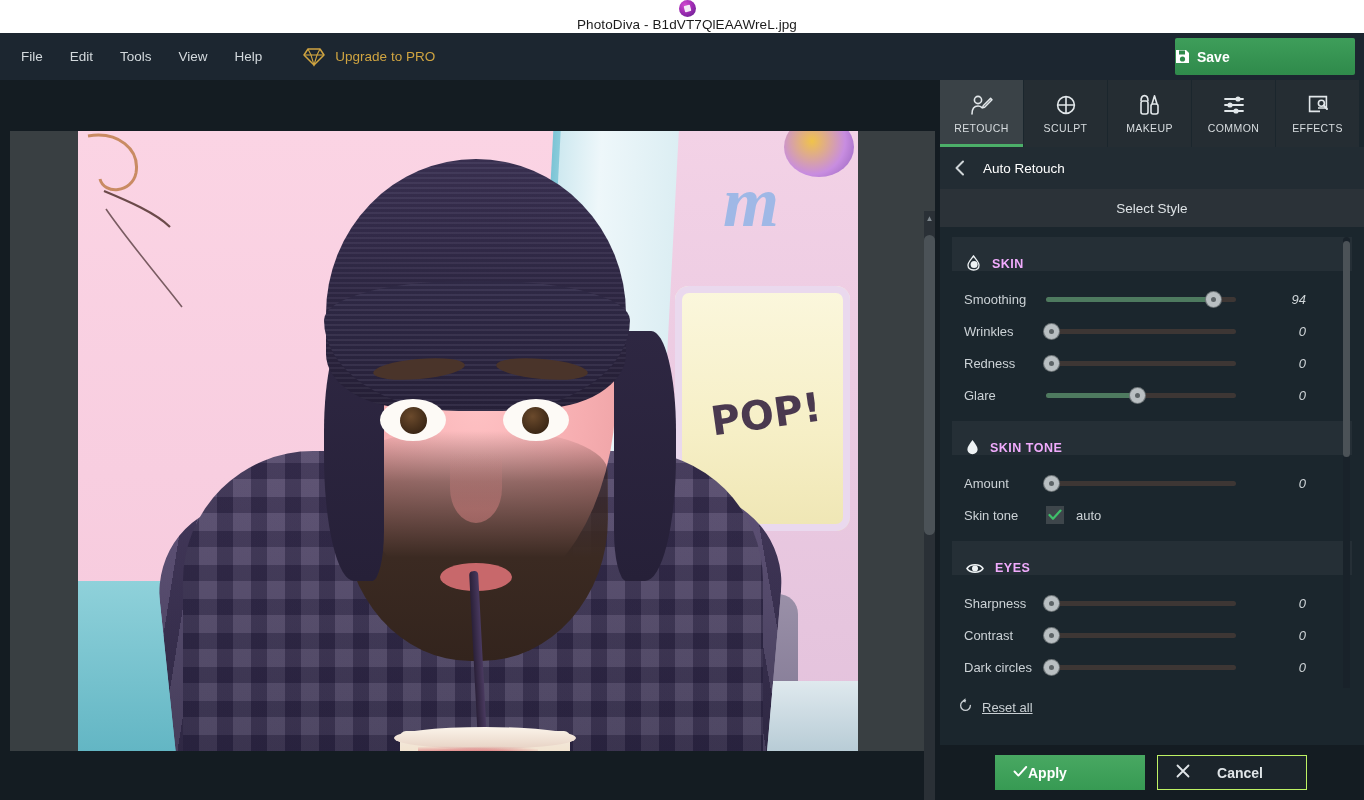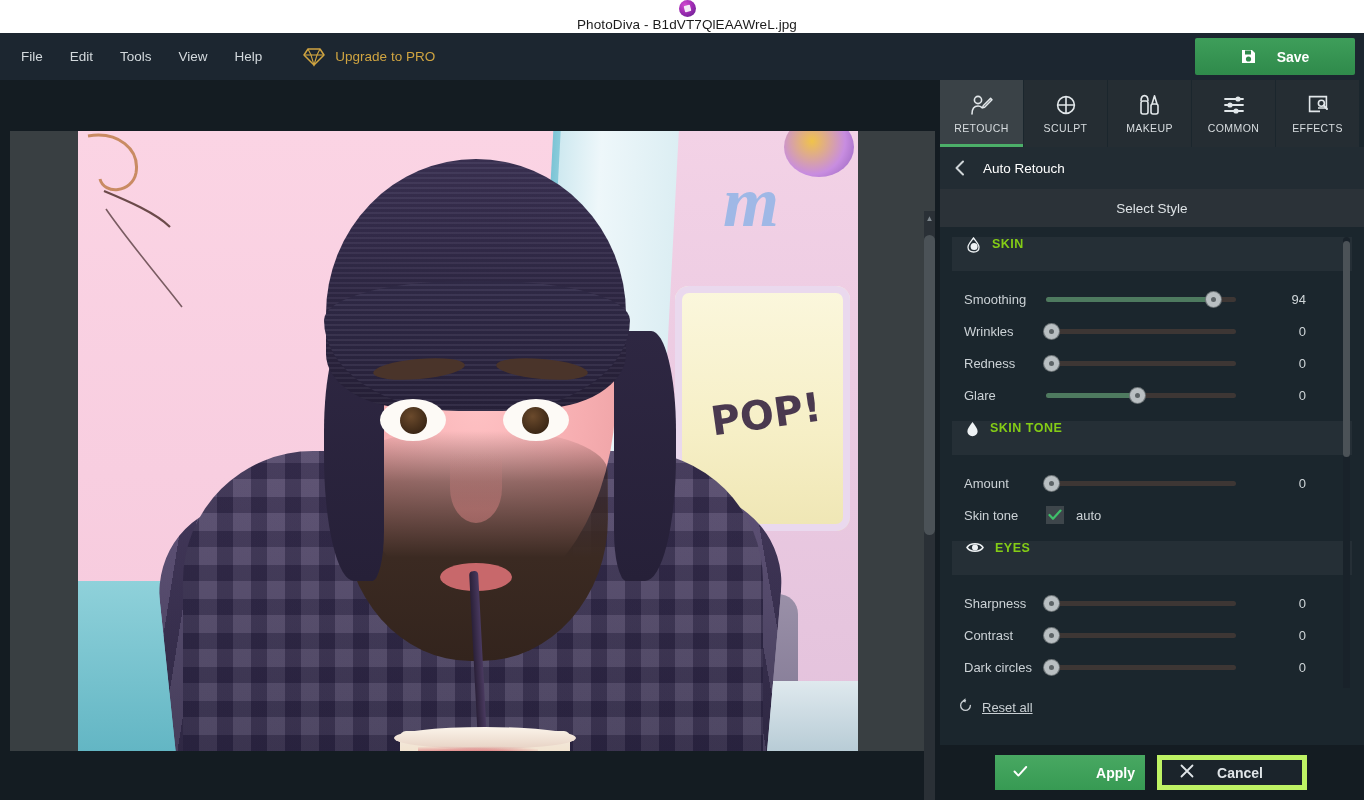--- a/index.html
+++ b/index.html
@@ -46,24 +46,24 @@
   .menu-item {
     font-size: 13.5px; color: #d3d9dd; padding: 6px 11px; margin-left: 5px;
   }
   .menu-item:first-child { margin-left: 10px; }
   .upgrade {
     display: flex; align-items: center; gap: 10px; margin-left: 30px;
     color: #cfa441; font-size: 13.5px;
   }
   .gem-icon { width: 22px; height: 20px; flex: none; }
   .save-btn {
-    position: absolute; right: 9px; top: 5px; width: 160px; height: 37px;
+    position: absolute; right: 9px; top: 5px; width: 180px; height: 37px;
     background: linear-gradient(180deg,#3e9e5a 0%, #2f8a4b 100%);
-    border-radius: 2px; display: flex; align-items: center; justify-content: center;
-    gap: 21px; color: #fff; font-size: 14px; font-weight: bold;
+    border-radius: 2px; display: flex; align-items: center; justify-content: flex-start;
+    gap: 7px; color: #fff; font-size: 14px; font-weight: bold;
   }
   .save-icon { width: 15px; height: 15px; flex: none; }
 
   
   .workspace {
     position: absolute; left: 0; top: 80px; width: 940px; height: 720px;
     background: #141c22;
   }
   .tab-edit    { left: 10px; top: 90px; width: 103px; height: 33px; position: absolute;
                  background: #454d52; color: #e8eced; font-size: 13.5px;
@@ -319,22 +319,22 @@
   .subtab.active::after {
     content: ""; position: absolute; left: 0; bottom: 0; width: 100%; height: 3px;
     background: #4caf69;
   }
 
   .scrollarea {
     position: relative; height: 461px; overflow: hidden; padding: 10px 0 0 0;
   }
   .section-head {
     margin: 0 12px 0 12px; height: 34px; background: #252f36;
-    display: flex; align-items: flex-start; gap: 11px; padding-left: 14px;
-    color: #84cc16; font-size: 12.5px; font-weight: bold; letter-spacing: .5px;
+    display: flex; align-items: flex-end; gap: 11px; padding-left: 14px;
+    color: #f0abfc; font-size: 12.5px; font-weight: bold; letter-spacing: .5px;
   }
   .section-head svg { display: block; }
   .rows { padding: 12px 12px 10px 0; }
   .row {
     display: flex; align-items: center; height: 32px; padding-left: 24px;
   }
   .row-label { width: 82px; color: #ccd2d6; font-size: 13px; }
   .track {
     position: relative; width: 190px; height: 5px; background: #3d3634; border-radius: 3px;
   }
@@ -342,21 +342,21 @@
     position: absolute; left: 0; top: 0; height: 5px; background: #4e7a5f; border-radius: 3px;
   }
   .track .knob {
     position: absolute; top: -5px; width: 15px; height: 15px; border-radius: 50%;
     background: #b9bfc2; box-shadow: 0 0 0 1px #6f7679;
   }
   .track .knob::after {
     content: ""; position: absolute; left: 5px; top: 5px; width: 5px; height: 5px;
     border-radius: 50%; background: #5d6467;
   }
-  .row-value { width: 44px; text-align: right; color: #cfd5d8; font-size: 13px; margin-left: 26px; }
+  .row-value { width: 44px; text-align: right; color: #cfd5d8; font-size: 13px; margin-left: 26px; font-style: italic; }
 
   .checkrow { display: flex; align-items: center; height: 32px; padding-left: 24px; }
   .checkbox {
     width: 18px; height: 18px; background: #3e464b; display: flex;
     align-items: center; justify-content: center; margin-left: 0;
   }
   .checkbox svg { display: block; }
   .check-label { margin-left: 12px; color: #ccd2d6; font-size: 13px; }
 
   .panel-scroll {
@@ -377,24 +377,24 @@
   .actionbar {
     position: absolute; left: 0; bottom: 0; width: 424px; height: 55px;
     display: flex; align-items: center; gap: 12px; padding-left: 55px;
     background: #141c22;
   }
   .apply-btn {
     width: 150px; height: 35px;
     background: linear-gradient(180deg,#48a862 0%, #379a53 100%);
     display: flex; align-items: center; color: #fff; font-size: 14px; font-weight: bold;
   }
-  .apply-btn .lbl { flex: 1; text-align: right; padding-right: 10px; }
+  .apply-btn .lbl { flex: 1; text-align: left; padding-right: 10px; }
   .apply-btn .ck { margin-left: 18px; }
   .cancel-btn {
-    width: 150px; height: 35px; border: 5px solid #bef264; background: #1b242b;
+    width: 150px; height: 35px; border: 1px solid #bef264; background: #1b242b;
     display: flex; align-items: center; color: #e0e5e8; font-size: 14px; font-weight: bold;
   }
   .cancel-btn .lbl { flex: 1; text-align: center; padding-right: 16px; }
   .cancel-btn .xi { margin-left: 18px; }
 </style>
 </head>
 <body>
 
 <div id="app">
 

